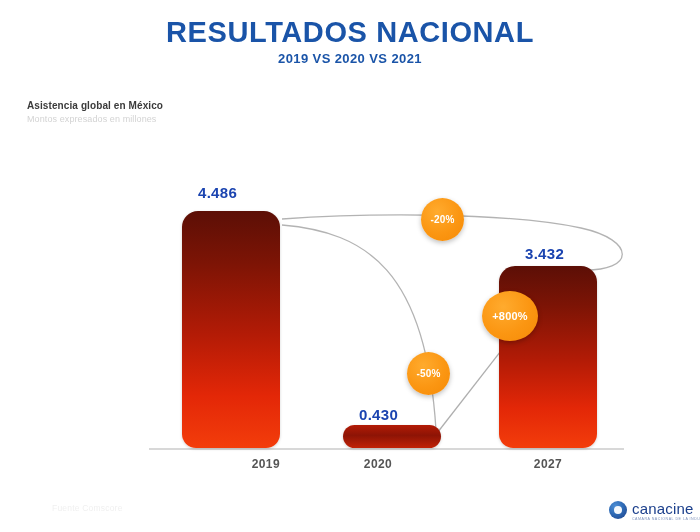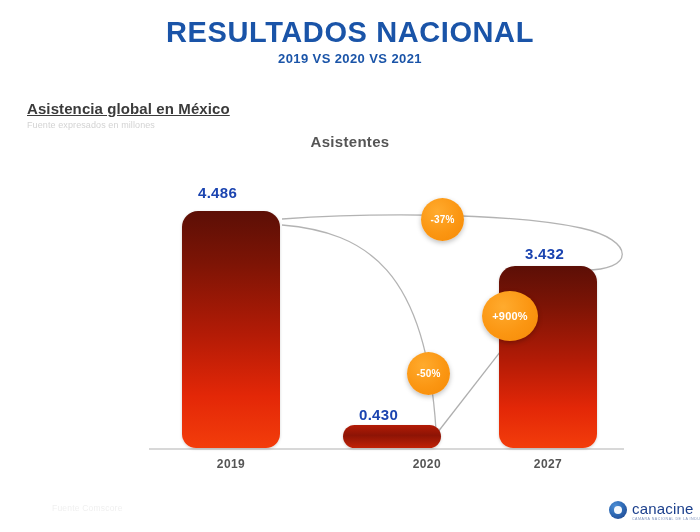--- a/index.html
+++ b/index.html
@@ -44,25 +44,24 @@
   }
 
   
   .caption {
     position: absolute;
     left: 27px;
     top: 100px;
     width: 220px;
   }
   .caption-main {
-    font-size: 15px;
+    font-size: 10px;
     font-weight: bold;
     color: #3b3b3b;
     letter-spacing: 0.1px;
-    text-decoration: underline;
   }
   .caption-sub {
     font-size: 9px;
     color: #d3d3d3;
     margin-top: 3px;
     letter-spacing: 0.1px;
   }
 
   
   .chart-title {
@@ -138,22 +137,22 @@
   .cat-label {
     position: absolute;
     top: 457px;
     width: 98px;
     text-align: center;
     font-size: 12px;
     font-weight: bold;
     color: #555555;
     letter-spacing: 0.4px;
   }
-  .cat-2019 { left: 146px; }
-  .cat-2020 { left: 307px; text-align: right; }
+  .cat-2019 { left: 146px; text-align: right; }
+  .cat-2020 { left: 293px; }
   .cat-2021 { left: 463px; }
 
   
   .bubble {
     position: absolute;
     border-radius: 50%;
     background: radial-gradient(circle at 38% 32%, #ffab2e 0%, #fb9612 55%, #f58a06 100%);
     box-shadow: 0 2px 5px rgba(0,0,0,0.25);
     display: flex;
     align-items: center;
@@ -231,24 +230,23 @@
 
 <div id="slide">
 
   <div class="title-block">
     <div class="title-line">RESULTADOS NACIONAL</div>
     <div class="title-sub">2019 VS 2020 VS 2021</div>
   </div>
 
   <div class="caption">
     <div class="caption-main">Asistencia global en México</div>
-    <div class="caption-sub">Fuente expresados en millones</div>
-  </div>
-
-  <div class="chart-title">Asistentes</div>
+    <div class="caption-sub">Montos expresados en millones</div>
+  </div>
+
 
   <div class="plot">
 
     <svg width="700" height="532" style="position:absolute;left:0;top:0;">
 
       <path d="M 246 219 C 330 213, 470 212, 545 228 C 600 240, 600 272, 545 270" fill="none" stroke="#9a9a9a" stroke-width="1.3" opacity="0.75"></path>
 
       <path d="M 246 225 C 330 232, 390 270, 400 430" fill="none" stroke="#9a9a9a" stroke-width="1.3" opacity="0.75"></path>
 
       <path d="M 398 437 L 513 289" fill="none" stroke="#9a9a9a" stroke-width="1.3" opacity="0.8"></path>
@@ -262,23 +260,23 @@
     <div class="bar bar-2021"></div>
 
     <div class="val-label val-2019">4.486</div>
     <div class="val-label val-2020">0.430</div>
     <div class="val-label val-2021">3.432</div>
 
     <div class="cat-label cat-2019">2019</div>
     <div class="cat-label cat-2020">2020</div>
     <div class="cat-label cat-2021">2027</div>
 
-    <div class="bubble bubble-23">-37%</div>
+    <div class="bubble bubble-23">-20%</div>
     <div class="bubble bubble-90">-50%</div>
-    <div class="bubble bubble-800">+900%</div>
+    <div class="bubble bubble-800">+800%</div>
   </div>
 
   <div class="source">Fuente Comscore</div>
   <div class="logo">
     <div class="logo-mark"></div>
     <div class="logo-text">canacine</div>
   </div>
   <div class="logo-tag">CÁMARA NACIONAL DE LA INDUSTRIA CINEMATOGRÁFICA</div>
 
 </div>

